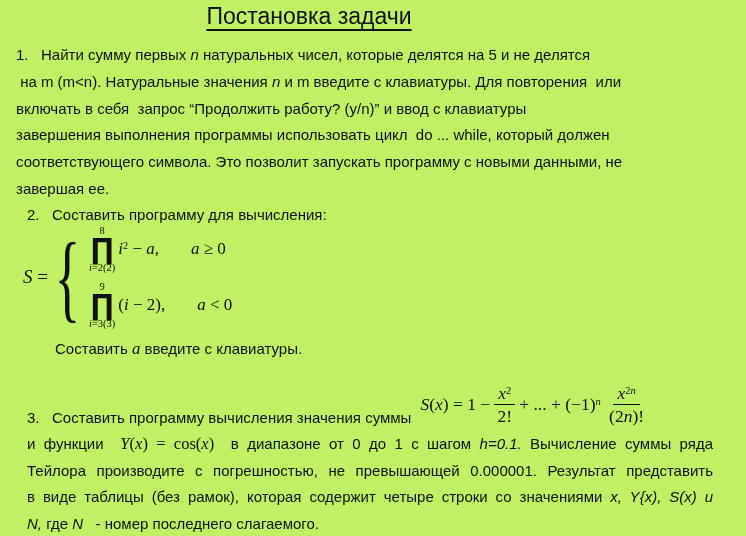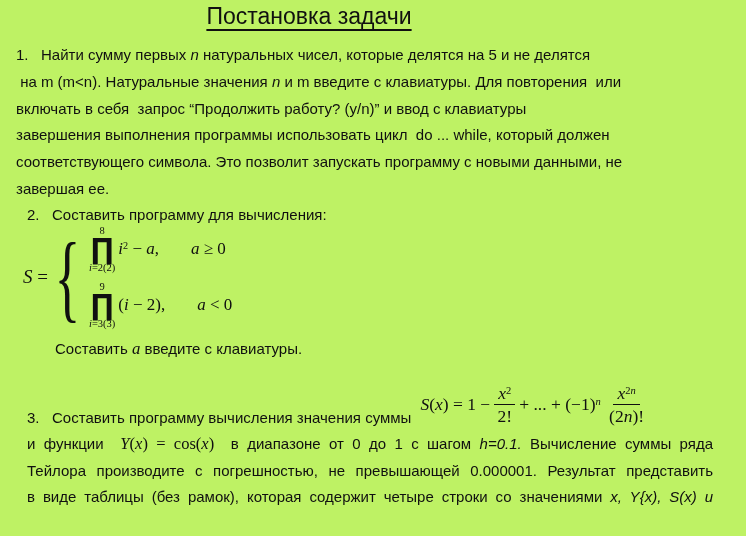--- a/index.html
+++ b/index.html
@@ -108,15 +108,16 @@
         <span class="num"><span class="t-si">x</span><span class="t-sup">2</span><span class="t-supi">n</span></span>
         <span class="den"><span class="t-sr">(2</span><span class="t-si">n</span><span class="t-sr">)!</span></span>
       </span>
     </span>
   </div>
 
   <div class="p p4">
       <div class="line just"><span class="t-p">и функции&nbsp; </span><span class="t-si">Y</span><span class="t-sr">(</span><span class="t-si">x</span><span class="t-sr">) = cos(</span><span class="t-si">x</span><span class="t-sr">)</span><span class="t-p">&nbsp; в диапазоне от 0 до 1 с шагом </span><span class="t-i">h=0.1.</span><span class="t-p"> Вычисление суммы ряда</span></div>
       <div class="line just"><span class="t-p">Тейлора производите с погрешностью, не превышающей 0.000001. Результат представить</span></div>
       <div class="line just"><span class="t-p">в виде таблицы (без рамок), которая содержит четыре строки со значениями </span><span class="t-i">x, Y{x), S(x) и</span></div>
+      <div class="line"><span class="t-i">N,</span><span class="t-p"> где </span><span class="t-i">N</span><span class="t-p">&nbsp;&nbsp; - номер последнего слагаемого.</span></div>
     </div>
 
 </div>
 
 </body></html>

